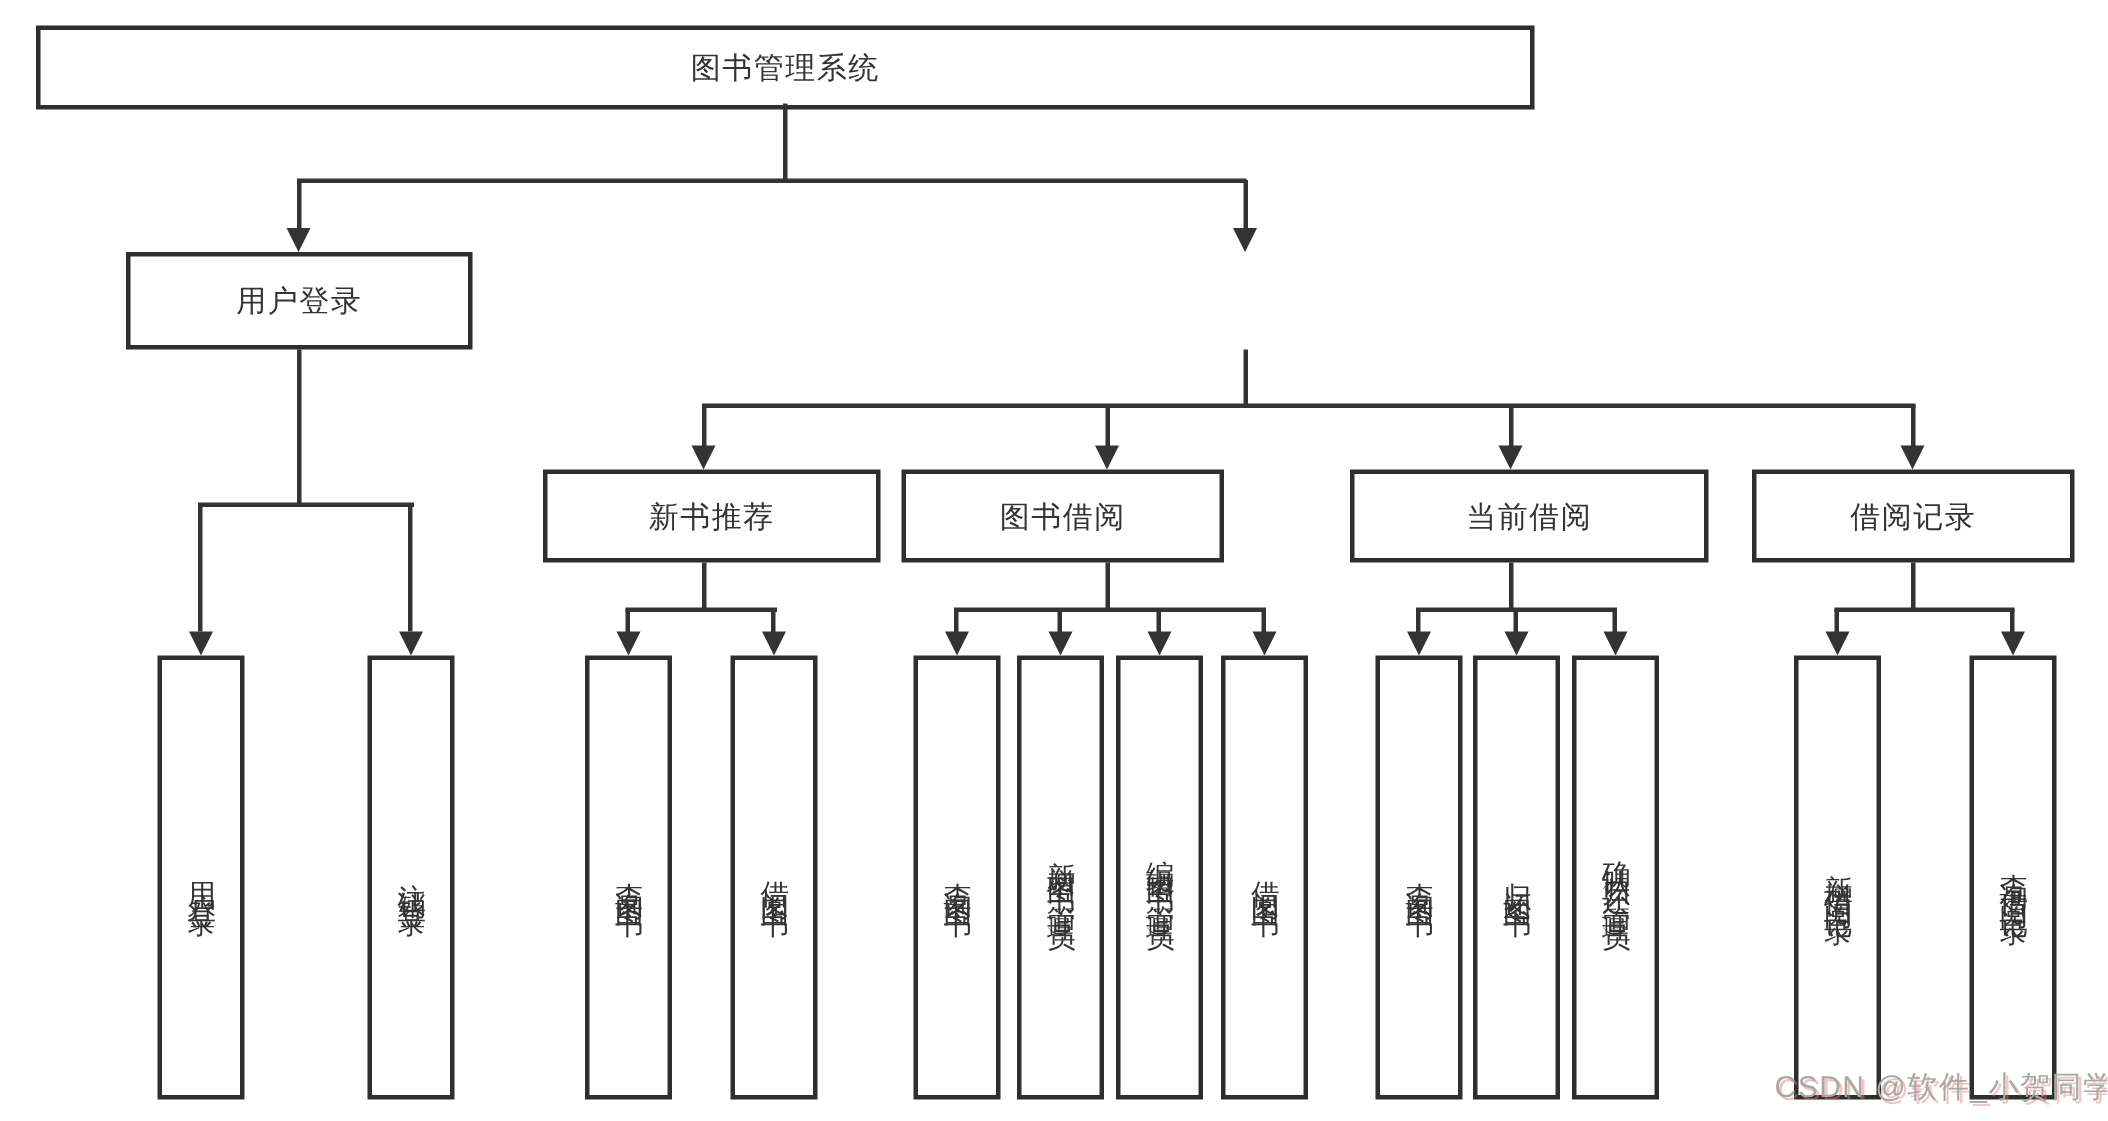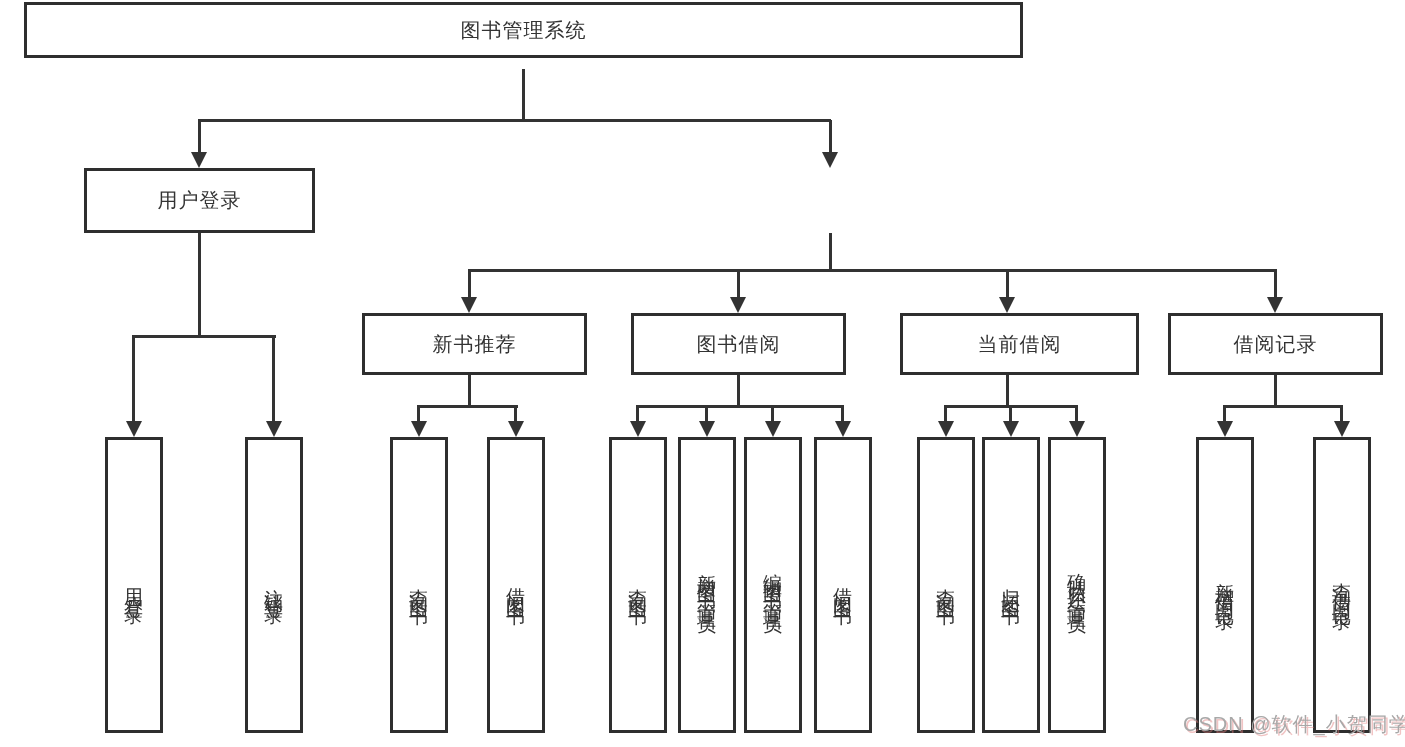--- a/index.html
+++ b/index.html
@@ -26,21 +26,21 @@
     position:absolute;left:1183px;top:711px;font-size:20px;color:#a8a8a8;
     letter-spacing:1px;text-shadow:2px 2px 0 rgba(224,124,124,0.45);
     white-space:nowrap;
   }
 </style>
 </head>
 <body>
 
 <div class="canvas">
 
-  <div class="box" style="left:24px;top:2px;width:999px;height:56px;">
+  <div class="box" style="left:24px;top:17px;width:999px;height:56px;">
     <span>图书管理系统</span>
   </div>
 
   <div class="vline" style="left:522px;top:69px;width:3px;height:51px;"></div>
   <div class="hline" style="left:198px;top:119px;width:633px;height:3px;"></div>
   <div class="vline" style="left:198px;top:120px;width:3px;height:36px;"></div>
   <div class="arrow" style="left:191px;top:152px;"></div>
   <div class="vline" style="left:829px;top:120px;width:3px;height:36px;"></div>
   <div class="arrow" style="left:822px;top:152px;"></div>
 
@@ -62,21 +62,21 @@
   <div class="vline" style="left:737px;top:270px;width:3px;height:28px;"></div>
   <div class="arrow" style="left:730px;top:297px;"></div>
   <div class="vline" style="left:1006px;top:270px;width:3px;height:28px;"></div>
   <div class="arrow" style="left:999px;top:297px;"></div>
   <div class="vline" style="left:1274px;top:270px;width:3px;height:28px;"></div>
   <div class="arrow" style="left:1267px;top:297px;"></div>
 
   <div class="box" style="left:362px;top:313px;width:225px;height:62px;">
     <span>新书推荐</span>
   </div>
-  <div class="box" style="left:631px;top:313px;width:215px;height:62px;">
+  <div class="box" style="left:601px;top:313px;width:215px;height:62px;">
     <span>图书借阅</span>
   </div>
   <div class="box" style="left:900px;top:313px;width:239px;height:62px;">
     <span>当前借阅</span>
   </div>
   <div class="box" style="left:1168px;top:313px;width:215px;height:62px;">
     <span>借阅记录</span>
   </div>
 
   <div class="vline" style="left:468px;top:375px;width:3px;height:32px;"></div>

